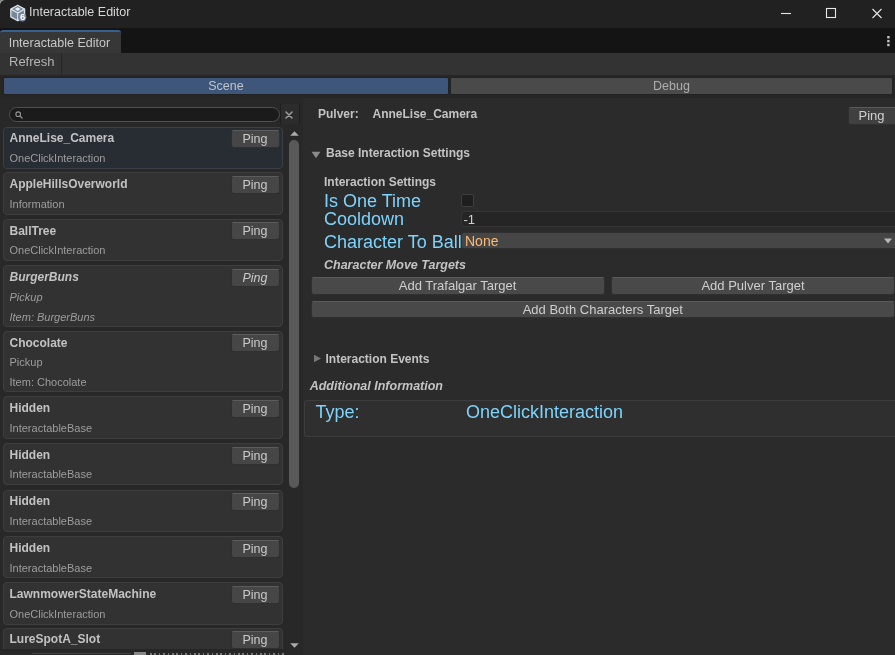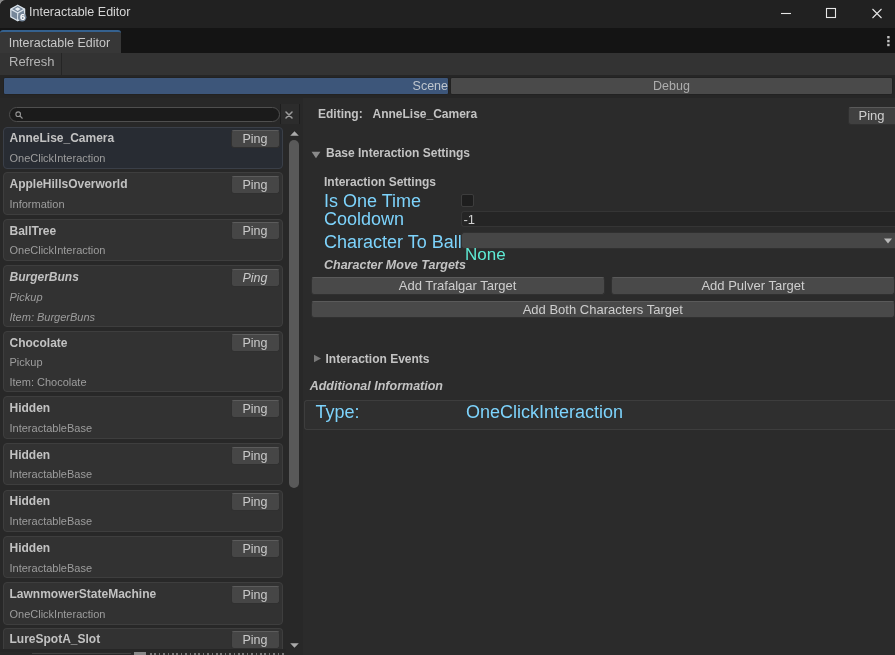--- a/index.html
+++ b/index.html
@@ -24,21 +24,21 @@
   #toolbar { position:absolute; left:0; top:53px; width:895px; height:22px; background:#333333; }
   #refresh { position:absolute; left:0; top:0; width:62px; height:22px; border-right:1px solid #252525; }
   #refresh span { position:absolute; left:9px; top:0.5px; font-size:13px; color:#b4b4b4; }
   #found { position:absolute; right:0; top:0; width:148px; height:22px; border-left:1px solid #252525; }
   #found span { position:absolute; right:7px; top:1.5px; font-size:12.5px; color:#b4b4b4; }
 
   
   #moderow { position:absolute; left:0; top:75px; width:895px; height:23px; background:#262626; }
   .modebtn { position:absolute; top:2px; height:18px; border-radius:2px; font-size:12.5px;
     text-align:center; line-height:16px; }
-  #scenebtn { left:3px; width:446px; background:#3d567a; color:#bec5cd; border:1px solid #222;text-align:right; }
+  #scenebtn { left:3px; width:446px; background:#3d567a; color:#bec5cd; border:1px solid #222; }
   #debugbtn { left:450px; width:443px; background:#4a4a4a; color:#aeaeae; border:1px solid #222; }
 
   
   #leftpanel { position:absolute; left:0; top:98px; width:303px; height:557px; background:#282828; }
   #search { position:absolute; left:9px; top:8.5px; width:271px; height:15px; background:#1b1b1b;
     border:1px solid #4f4f4f; border-radius:8px; }
   #clearxbtn { position:absolute; left:279.5px; top:6px; width:20px; height:19.5px; background:#2c2c2c;
     border-left:1px solid #1e1e1e; border-right:1px solid #1e1e1e; z-index:4; }
 
   .card { position:absolute; left:3px; width:280px; background:#323232;
@@ -190,58 +190,58 @@
     <svg class="abs" style="left:3.5px;top:5.3px" width="9" height="5" viewBox="0 0 9 5">
       <path d="M4.5 0.2 L8.8 4.8 L0.2 4.8 Z" fill="#aaaaaa"></path>
     </svg>
     <div id="sthumb"></div>
     <svg class="abs" style="left:3.5px;top:517px" width="9" height="5" viewBox="0 0 9 5">
       <path d="M0.2 0.2 L8.8 0.2 L4.5 4.8 Z" fill="#aaaaaa"></path>
     </svg>
   </div>
 
   <div id="rightpanel">
-    <span class="rp bold" style="left:15px;top:8.5px">Editing:</span>
+    <span class="rp bold" style="left:15px;top:8.5px">Pulver:</span>
     <span class="rp bold" style="left:69.5px;top:8.5px">AnneLise_Camera</span>
     <div class="btn" style="left:545px;top:9px;width:60px;height:17.5px;line-height:15px;background:#404040;padding-right:13px">Ping</div>
 
     <svg class="abs" style="left:7.9px;top:52.6px" width="10" height="8" viewBox="0 0 10 8">
       <path d="M0.6 0.8 L9.4 0.8 L5 7.2 Z" fill="#8a8a8a"></path>
     </svg>
     <span class="rp bold" style="left:23px;top:47.9px">Base Interaction Settings</span>
 
     <span class="rp bold" style="left:21px;top:76.7px">Interaction Settings</span>
 
     <span class="rp lbl" style="left:21px;top:92.5px">Is One Time</span>
     <div class="abs" style="left:158px;top:95.5px;width:13px;height:13px;background:#1e1e1e;border:1px solid #3d3d3d;border-radius:2px"></div>
 
     <span class="rp lbl" style="left:21px;top:110.5px">Cooldown</span>
     <div class="abs" style="left:158px;top:113px;width:434px;height:16px;background:#252525;border-radius:3px 0 0 3px;border:1px solid #353535;border-right:none">
       <span class="rp" style="left:1.5px;top:0.4px;font-size:13px;color:#d0d0d0">-1</span>
     </div>
 
     <span class="rp lbl" style="left:21px;top:133.8px">Character To BallTree</span>
     <div class="abs" style="left:158px;top:133.5px;width:434px;height:17px;background:#464646;border-radius:3px 0 0 3px;border:1px solid #303030;border-right:none">
-      <span class="rp" style="left:3px;top:12px;font-size:17px;color:#5eead4">None</span>
+      <span class="rp" style="left:3px;top:0px;font-size:14px;color:#fdba74">None</span>
       <svg class="abs" style="left:420.5px;top:5.5px" width="10" height="6" viewBox="0 0 9 6">
         <path d="M0.5 0.5 L8.5 0.5 L4.5 5.5 Z" fill="#b8b8b8"></path>
       </svg>
     </div>
 
     <span class="rp bold2" style="left:21px;top:160px">Character Move Targets</span>
     <div class="btn" style="left:308px;top:179.3px;width:284px;height:17.5px;line-height:15px">Add Pulver Target</div>
     <div class="btn" style="left:7.6px;top:179.3px;width:294px;height:17.5px;line-height:15px">Add Trafalgar Target</div>
     <div class="btn" style="left:7.6px;top:202.6px;width:584.4px;height:17.5px;line-height:15px">Add Both Characters Target</div>
 
     <svg class="abs" style="left:9.5px;top:256px" width="9" height="9" viewBox="0 0 9 9">
       <path d="M1 0.7 L8 4.5 L1 8.3 Z" fill="#787878"></path>
     </svg>
     <span class="rp bold" style="left:22.5px;top:253.7px">Interaction Events</span>
 
     <span class="rp bold2" style="left:6.7px;top:281.1px">Additional Information</span>
 
-    <div class="abs" style="left:1px;top:302px;width:591px;height:30px;background:#2f2f2f;border:1px solid #3d3d3d;border-right:none;border-radius:3px 0 0 3px">
+    <div class="abs" style="left:1px;top:302px;width:591px;height:37px;background:#2f2f2f;border:1px solid #3d3d3d;border-right:none;border-radius:3px 0 0 3px">
       <span class="rp lbl" style="left:10.5px;top:0.5px">Type:</span>
       <span class="rp lbl" style="left:161px;top:0.5px">OneClickInteraction</span>
     </div>
   </div>
 
 </div>
 
 </body></html>

